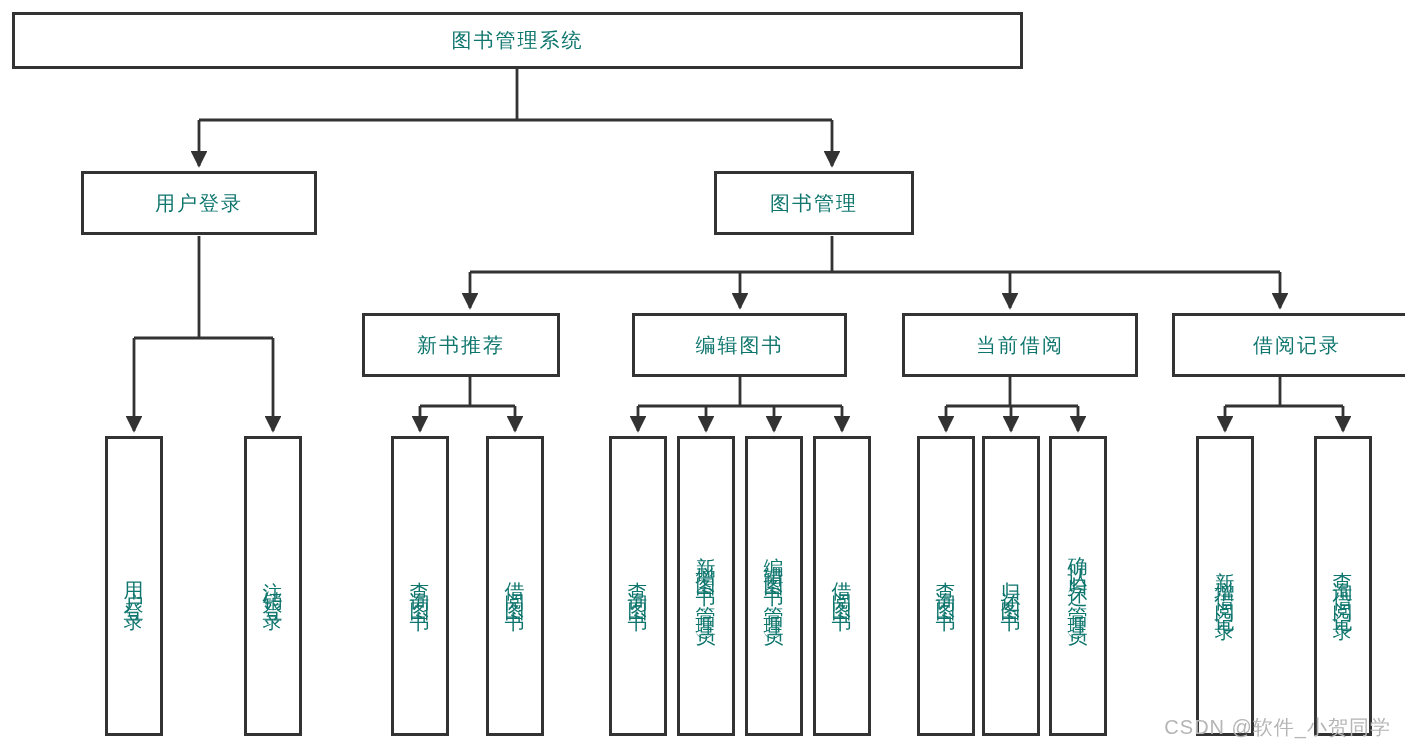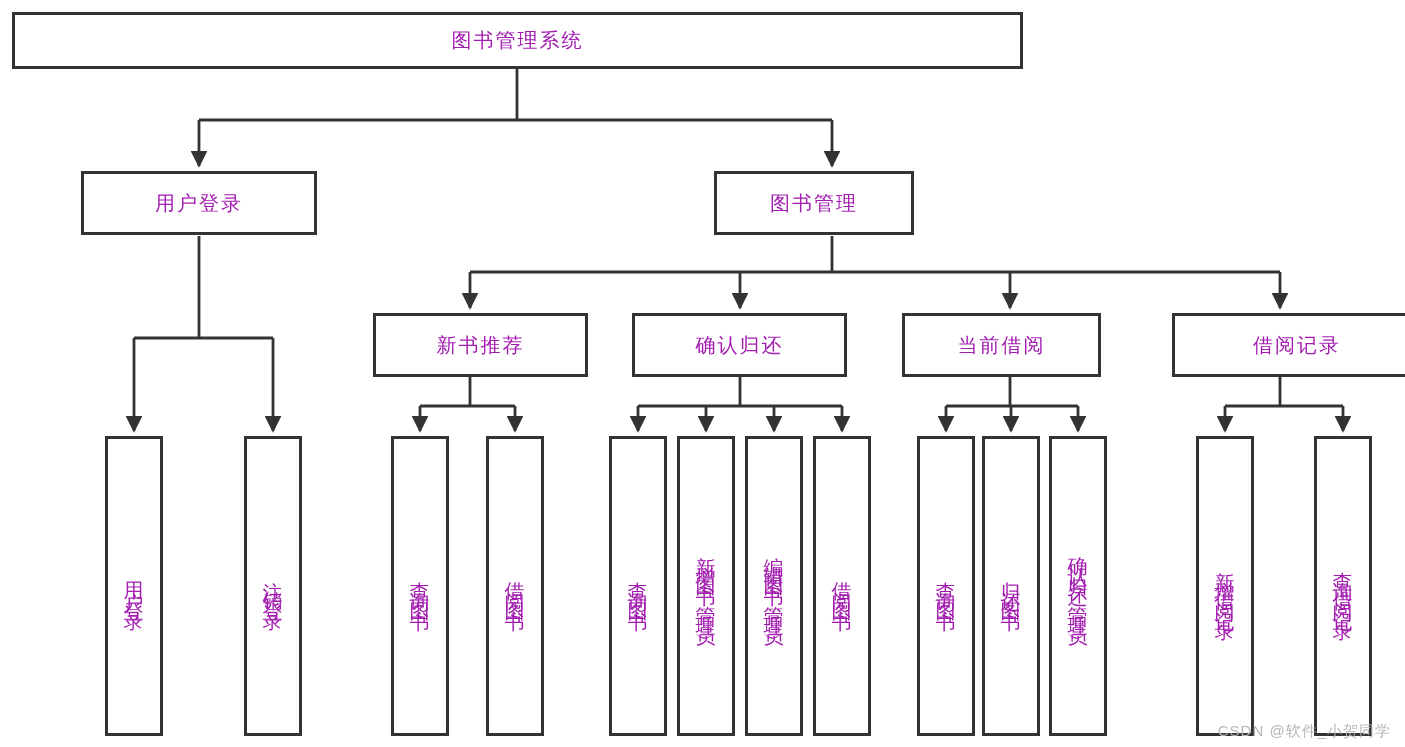--- a/index.html
+++ b/index.html
@@ -22,39 +22,39 @@
     height: 747px;
   }
   .node {
     position: absolute;
     box-sizing: border-box;
     border: 3px solid #333333;
     background: #ffffff;
     display: flex;
     align-items: center;
     justify-content: center;
-    color: #a21caf;
+    color: #0f766e;
   }
   .node.h span {
     font-size: 20px;
     letter-spacing: 2px;
     white-space: nowrap;
   }
   .node.v span {
     writing-mode: vertical-rl;
     font-size: 20px;
     letter-spacing: 10px;
     line-height: 1;
     white-space: nowrap;
   }
   .watermark {
     position: absolute;
     right: 14px;
     bottom: 6px;
-    font-size: 15px;
+    font-size: 20px;
     color: #b5b5b5;
     letter-spacing: 1px;
     white-space: nowrap;
     z-index: 5;
   }
 </style>
 </head>
 <body>
 
 <div class="stage">
@@ -106,27 +106,27 @@
     <span>图书管理系统</span>
   </div>
 
   <div class="node h" style="left:81px; top:171px; width:236px; height:64px;">
     <span>用户登录</span>
   </div>
   <div class="node h" style="left:714px; top:171px; width:200px; height:64px;">
     <span>图书管理</span>
   </div>
 
-  <div class="node h" style="left:373px; top:313px; width:215px; height:64px;">
+  <div class="node h" style="left:362px; top:313px; width:198px; height:64px;">
     <span>新书推荐</span>
   </div>
   <div class="node h" style="left:632px; top:313px; width:215px; height:64px;">
-    <span>确认归还</span>
+    <span>编辑图书</span>
   </div>
-  <div class="node h" style="left:902px; top:313px; width:199px; height:64px;">
+  <div class="node h" style="left:902px; top:313px; width:236px; height:64px;">
     <span>当前借阅</span>
   </div>
   <div class="node h" style="left:1172px; top:313px; width:250px; height:64px;">
     <span>借阅记录</span>
   </div>
 
   <div class="node v" style="left:105px; top:436px; width:58px; height:300px;">
     <span>用户登录</span>
   </div>
   <div class="node v" style="left:244px; top:436px; width:58px; height:300px;">

